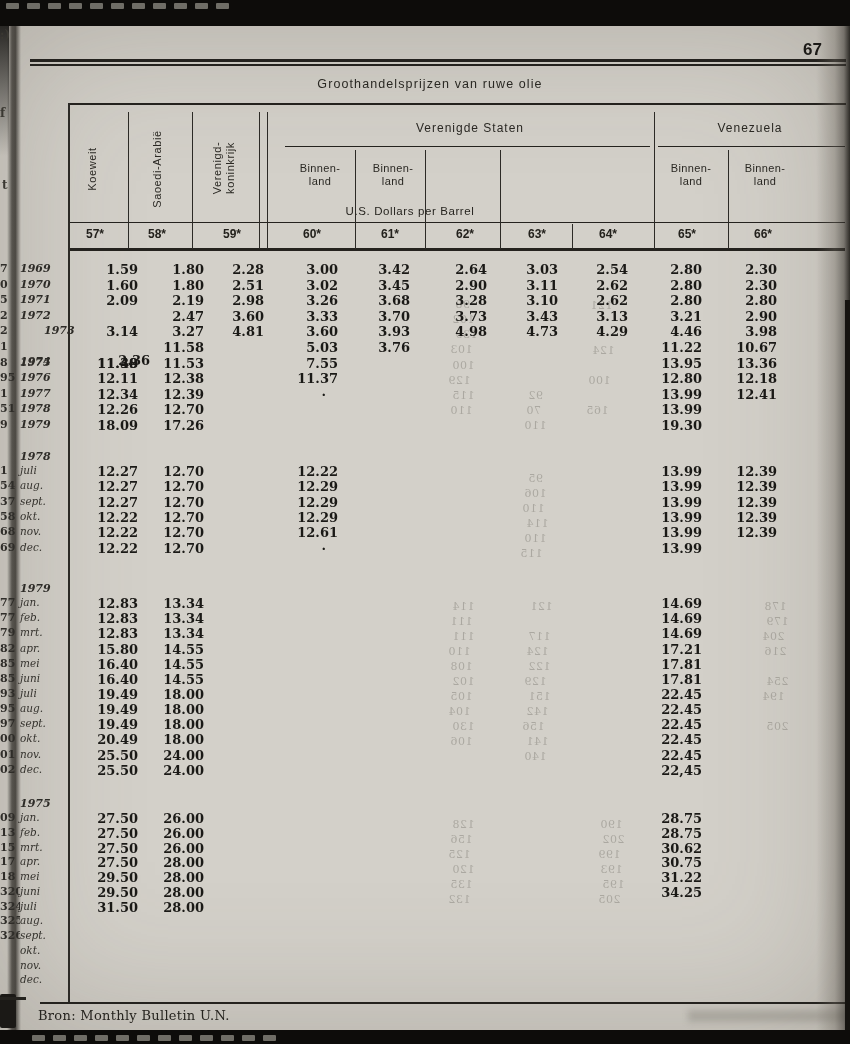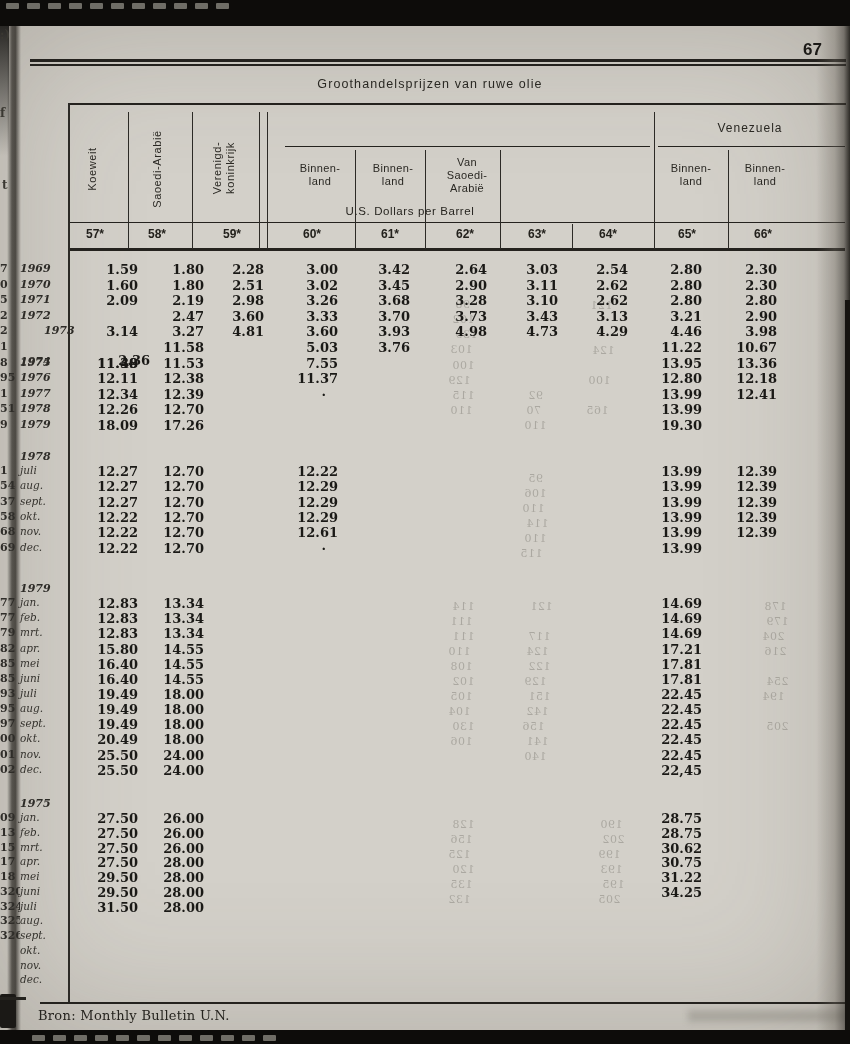--- a/index.html
+++ b/index.html
@@ -112,29 +112,27 @@
   <div class="vr" style="left:500px;top:150px;height:99px"></div>
   <div class="vr" style="left:572px;top:224px;height:25px"></div>
   <div class="vr" style="left:654px;top:112px;height:137px"></div>
   <div class="vr" style="left:728px;top:150px;height:99px"></div>
 
   <div class="vlabel" style="left:37px;top:158px;width:120px;height:22px">Koeweit</div>
   <div class="vlabel" style="left:102px;top:158px;width:120px;height:22px">Saoedi-Arabië</div>
   <div class="vlabel" style="left:163px;top:154px;width:124px;height:28px">Verenigd-
 koninkrijk</div>
 
+  <div class="txt grouphead" style="left:330px;width:280px">Verenigde Staten</div>
   <div class="txt grouphead" style="left:660px;width:180px">Venezuela</div>
 
   <div class="txt subhead" style="left:285px;width:70px">Binnen-
 land</div>
   <div class="txt subhead" style="left:358px;width:70px">Binnen-
 land</div>
-  <div class="txt subhead" style="left:430px;width:74px">Van
-Saoedi-
-Arabië</div>
   <div class="txt subhead" style="left:655px;width:72px">Binnen-
 land</div>
   <div class="txt subhead" style="left:728px;width:74px">Binnen-
 land</div>
 
   <div class="txt unit">U.S. Dollars per Barrel</div>
 
   <span class="colnum" style="left:70px">57*</span>
   <span class="colnum" style="left:132px">58*</span>
   <span class="colnum" style="left:207px">59*</span>

